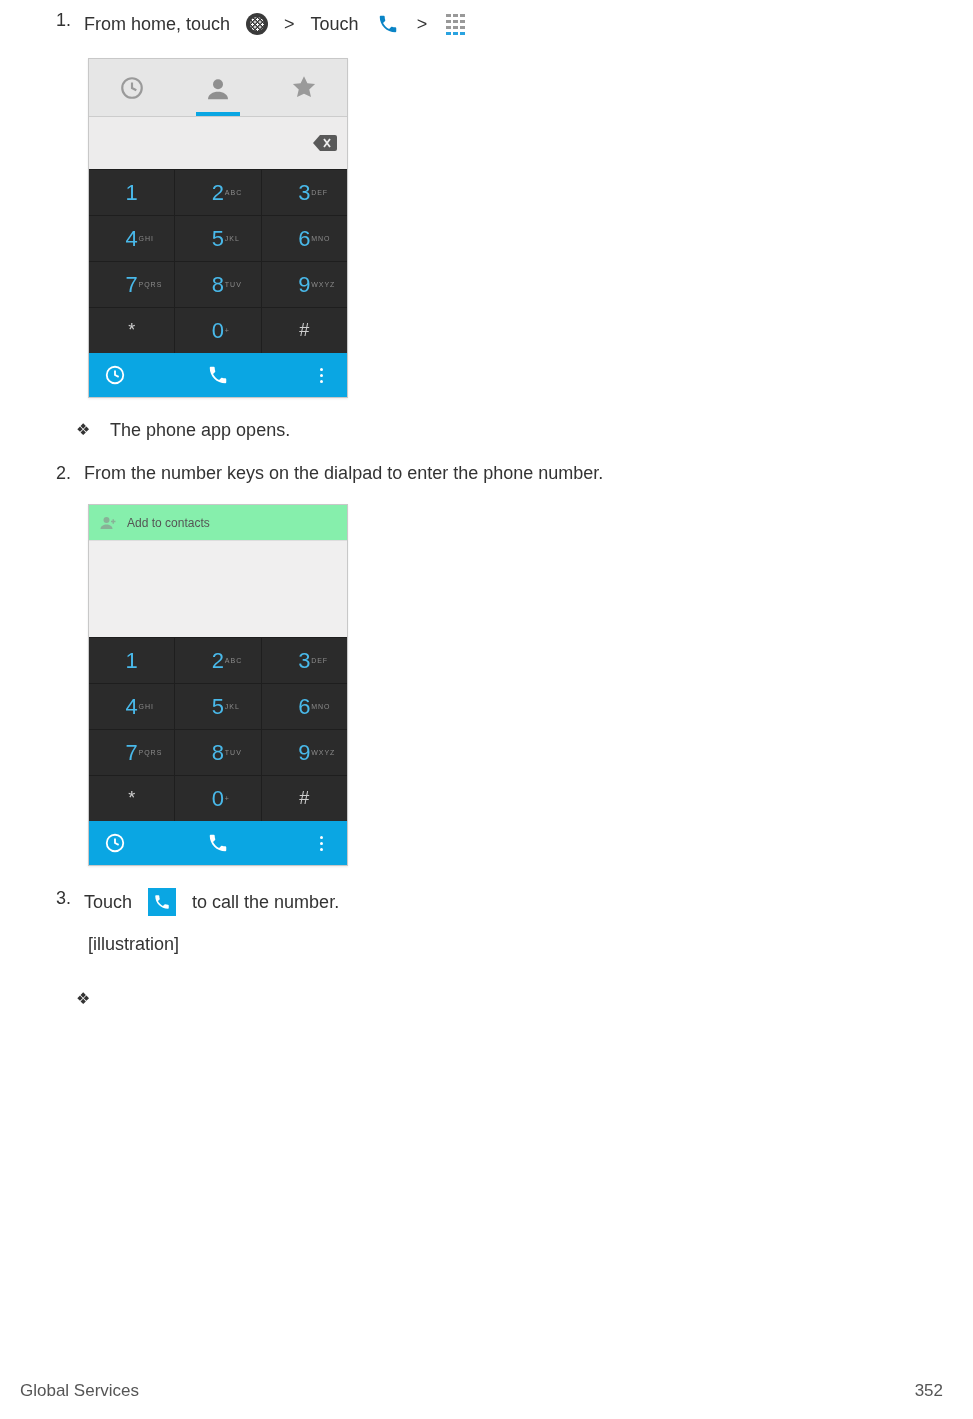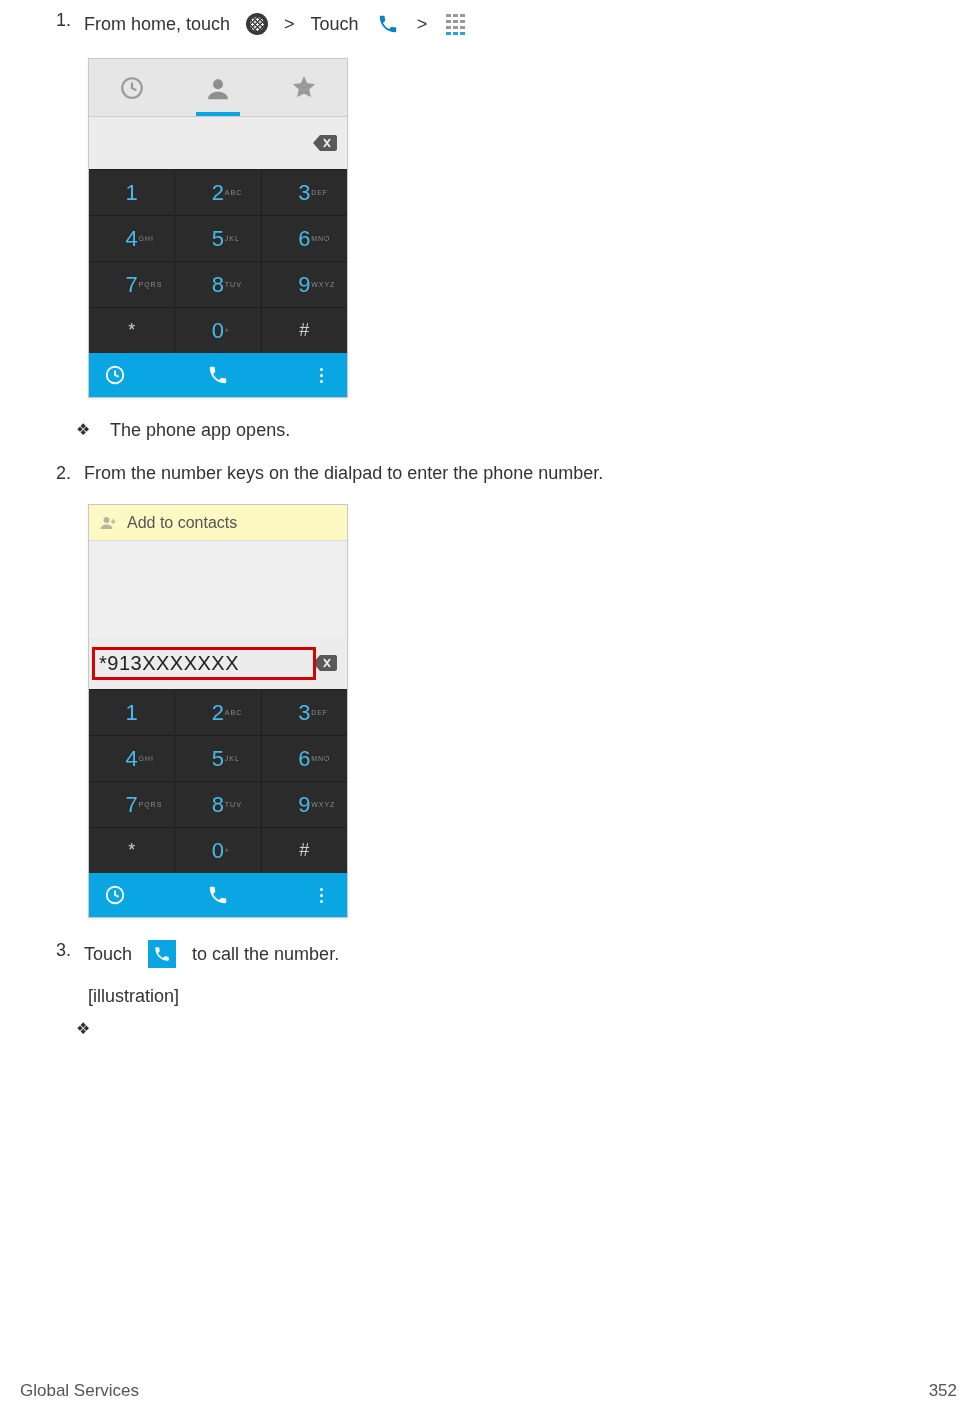--- a/index.html
+++ b/index.html
@@ -29,21 +29,21 @@
     margin-left: 56px;
     margin-bottom: 22px;
     align-items: flex-start;
   }
   .diamond-bullet .b {
     min-width: 34px;
     font-size: 16px;
     color: #333;
   }
   .illus-holder { margin-left: 68px; margin-bottom: 22px; margin-top: 20px; }
-  .illus-label { margin-left: 68px; margin-bottom: 12px; color:#333; }
+  .illus-label { margin-left: 68px; margin-bottom: 34px; color:#333; }
 
   
   .inline-icon { display:inline-flex; align-items:center; justify-content:center; vertical-align:middle; }
   .apps-icon {
     width: 22px; height: 22px; border-radius: 50%;
     background: #3a3a3a; position: relative;
   }
   .apps-icon::before {
     content:""; position:absolute; inset:4px;
     background:
@@ -77,22 +77,22 @@
   }
   .tab-ic { width:60px; display:flex; justify-content:center; align-items:center; height:100%; color:#989898; }
   .tab-ic.sel { position:relative; }
   .tab-ic.sel::after { content:""; position:absolute; left:8px; right:8px; bottom:0; height:4px; background:#0aa6e3; }
   .numdisp { height:52px; background:#edecec; position:relative; display:flex; align-items:center; justify-content:flex-end; padding:0 10px; }
   .numdisp .bksp { width:24px; height:16px; }
   .numdisp .num { position:absolute; left:10px; color:#222; font-size:20px; font-family: Arial; letter-spacing:0.5px; }
   .numdisp.highlight .num { left:6px; right:34px; padding:2px 4px; outline:3px solid #d40000; }
 
   .add-contacts-row {
-    height:36px; background:#fef9c3; display:flex; align-items:center; gap:10px; padding:0 10px;
-    border-bottom:1px solid #ddd; color:#555; font-size:16px;
+    height:36px; background:#86efac; display:flex; align-items:center; gap:10px; padding:0 10px;
+    border-bottom:1px solid #ddd; color:#555; font-size:12px;
   }
   .add-contacts-row svg { width:18px; height:18px; opacity:.6; }
   .blank-area { height:96px; background:#f0efef; }
 
   .keypad { background:#2b2b2b; }
   .krow { display:flex; height:46px; }
   .key { flex:1; display:flex; align-items:center; justify-content:center; gap:5px; color:#49b9ea; position:relative; border-right:1px solid #1e1e1e; }
   .key:last-child { border-right:none; }
   .krow { border-top:1px solid #1e1e1e; }
   .key .d { font-size:22px; font-weight:300; }
@@ -102,21 +102,21 @@
   .action-bar {
     height:44px; background:#0aa6e3; display:flex; align-items:center;
   }
   .action-bar .ab-l, .action-bar .ab-r { width:52px; display:flex; align-items:center; justify-content:center; height:100%; }
   .action-bar .ab-c { flex:1; display:flex; align-items:center; justify-content:center; height:100%; }
   .action-bar svg { width:22px; height:22px; }
   .ab-dots { display:flex; flex-direction:column; gap:3px; }
   .ab-dots i { width:3px; height:3px; background:#fff; border-radius:50%; display:block; }
 
   .footer {
-    position:absolute; bottom:18px; left:20px; right:16px;
+    position:absolute; bottom:18px; left:20px; right:30px;
     display:flex; justify-content:space-between; color:#555; font-size:17px;
   }
 </style>
 </head>
 <body>
 
 <div class="content">
 
   <div class="step">
     <div class="step-num">1.</div>
@@ -268,27 +268,20 @@
     <div class="phone-shot">
       <div class="add-contacts-row">
         <svg viewBox="0 0 24 24">
             <circle cx="10" cy="8" r="4" fill="#8a8a8a"></circle>
             <path d="M2 20c0-4 4-6 8-6s8 2 8 6" fill="#8a8a8a"></path>
             <path d="M19 7v6M16 10h6" stroke="#8a8a8a" stroke-width="2"></path>
           </svg>
         <span>Add to contacts</span>
       </div>
       <div class="blank-area"></div>
-      <div class="numdisp highlight">
-        <span class="num">*913XXXXXXX</span>
-        <svg class="bksp" viewBox="0 0 24 16">
-            <path fill="#595959" d="M7 0h15a2 2 0 012 2v12a2 2 0 01-2 2H7L0 8 7 0z"></path>
-            <path stroke="#eee" stroke-width="1.8" d="M11 4l6 8M17 4l-6 8"></path>
-          </svg>
-      </div>
       <div class="keypad">
         <div class="krow">
           <div class="key">
               <span class="d">1</span>
               <span class="l"></span>
             </div>
           <div class="key">
               <span class="d">2</span>
               <span class="l">ABC</span>
             </div>

